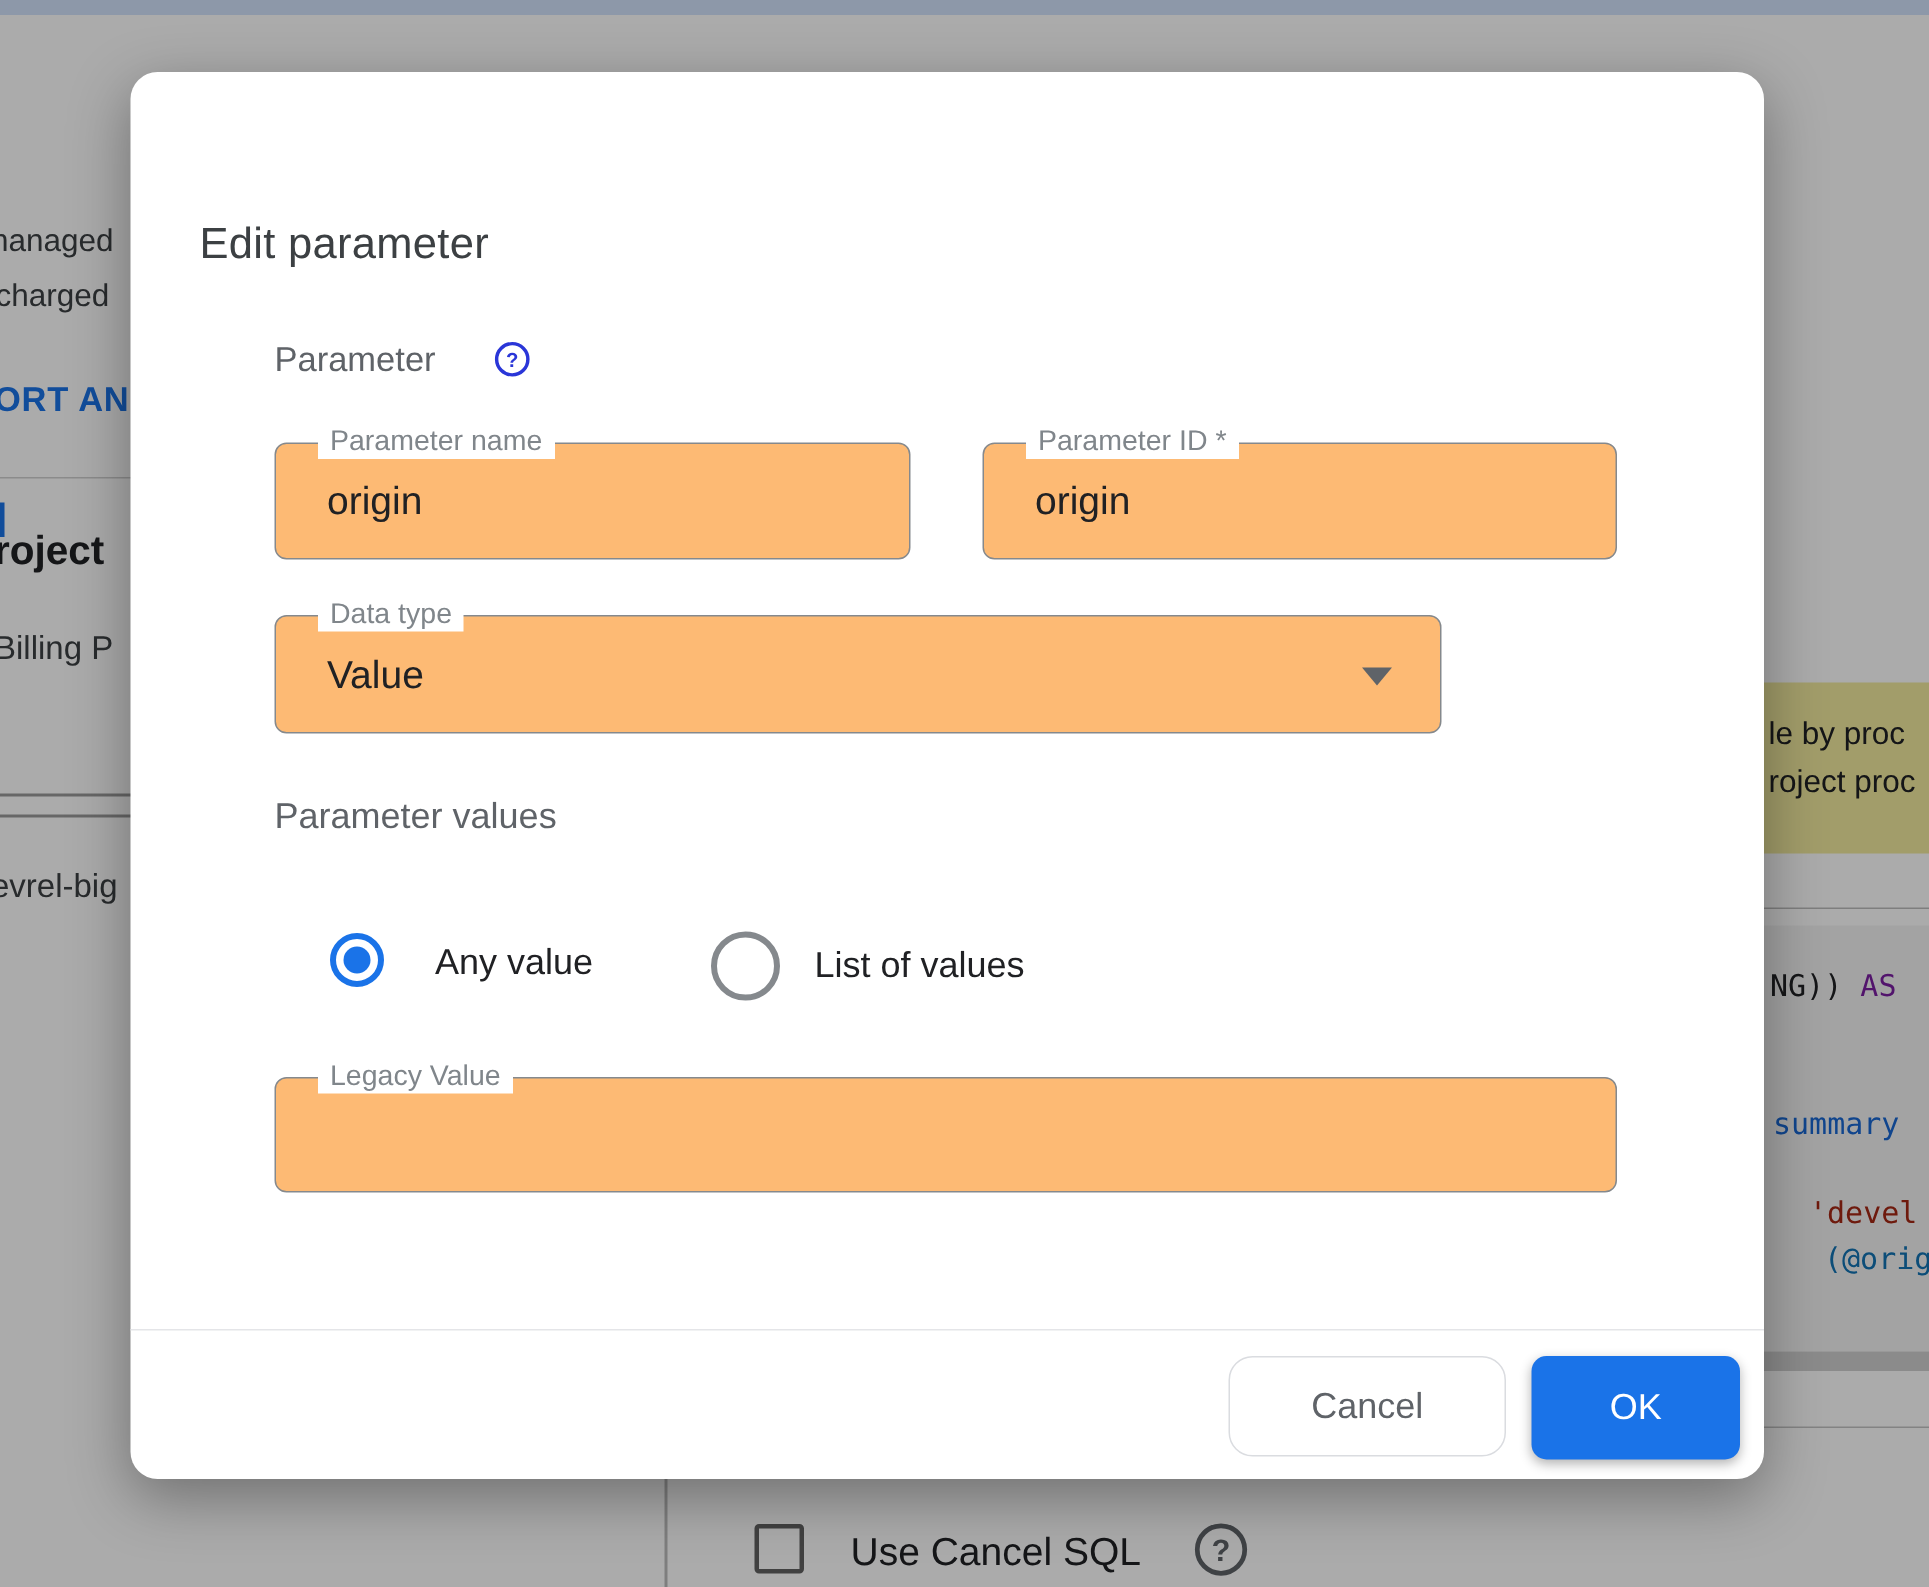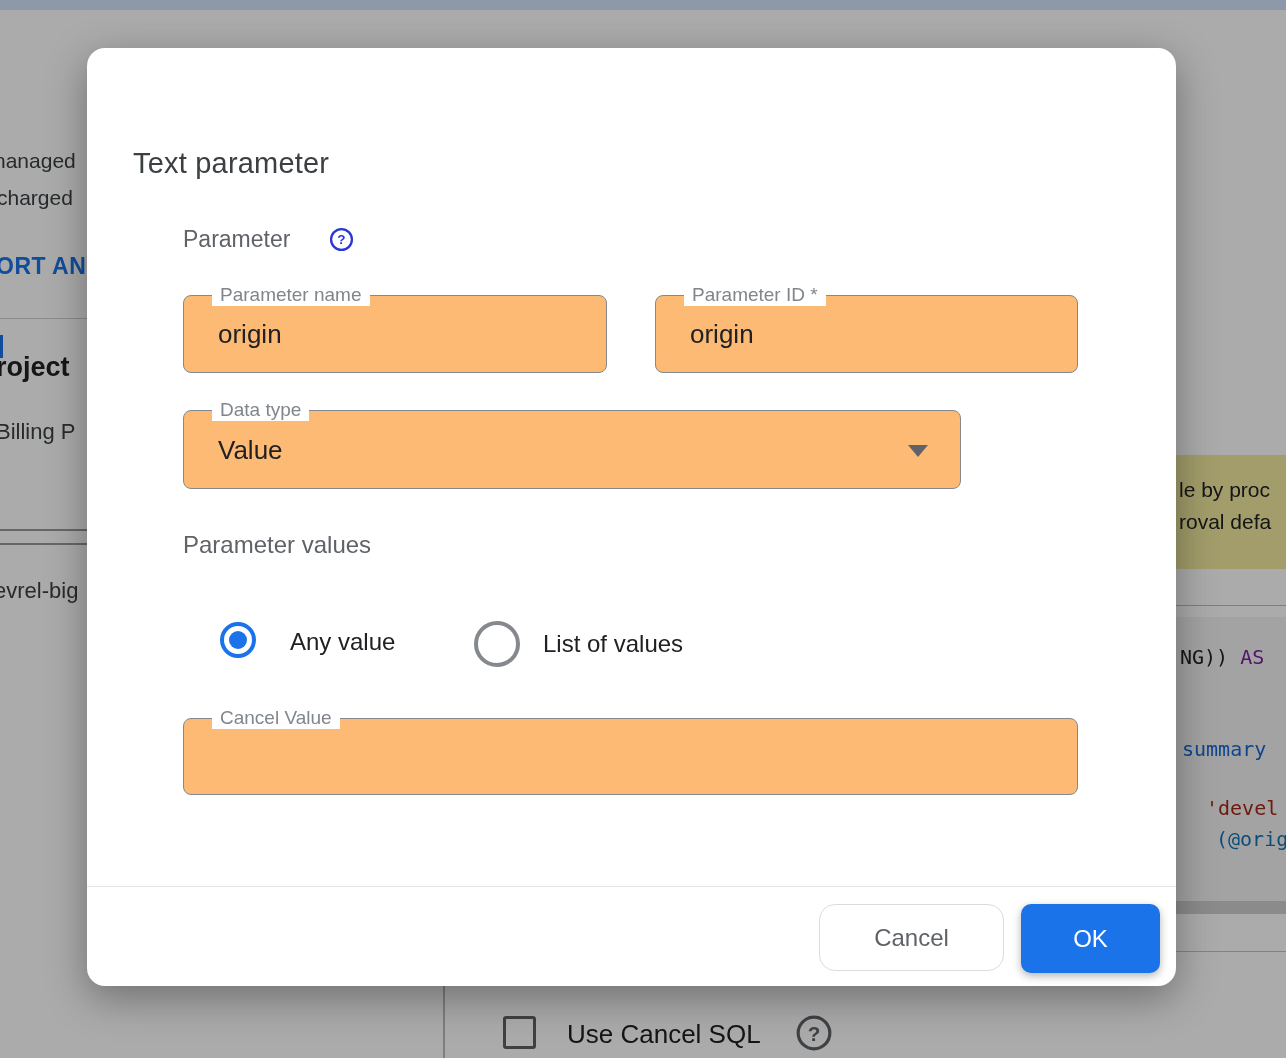--- a/index.html
+++ b/index.html
@@ -94,21 +94,21 @@
   <div class="blue-sliver abs"></div>
   <div class="hdiv d1"></div>
   <div class="bg-text t-heading">roject</div>
   <div class="bg-text t-billing">Billing P</div>
   <div class="hdiv d2"></div>
   <div class="hdiv d3"></div>
   <div class="bg-text t-projid">evrel-big</div>
 
   <div class="banner abs"></div>
   <div class="bg-text bn1">le by proc</div>
-  <div class="bg-text bn2">roval defa</div>
+  <div class="bg-text bn2">roject proc</div>
 
   <div class="hdiv d4"></div>
   <div class="code-panel abs"></div>
   <div class="bg-text code cl1"><span>NG)) </span><span class="kw">AS</span></div>
   <div class="bg-text code cl2 ident">summary</div>
   <div class="bg-text code cl3 str">'devel</div>
   <div class="bg-text code cl4 prm">(@origi</div>
   <div class="dark-strip abs"></div>
   <div class="hdiv d5"></div>
 
@@ -117,21 +117,21 @@
   <div class="bg-text legacy-label">Use Cancel SQL</div>
   <svg class="abs help-gray" viewBox="0 0 24 24">
     <circle cx="12" cy="12" r="10" fill="none" stroke="currentColor" stroke-width="2"></circle>
     <text x="12" y="16.8" text-anchor="middle" font-size="13" font-weight="bold" fill="currentColor" font-family="Liberation Sans, sans-serif">?</text>
   </svg>
 </div>
 
 <div class="scrim"></div>
 
 <div class="modal">
-  <div class="m-title">Text parameter</div>
+  <div class="m-title">Edit parameter</div>
 
   <div class="sec-label">Parameter</div>
   <svg class="help-blue" viewBox="0 0 24 24">
     <circle cx="12" cy="12" r="10" fill="none" stroke="currentColor" stroke-width="2.2"></circle>
     <text x="12" y="16.8" text-anchor="middle" font-size="13" font-weight="bold" fill="currentColor" font-family="Liberation Sans, sans-serif">?</text>
   </svg>
 
   <div class="fld f-name">
     <span class="flabel">Parameter name</span>
     <input class="fvalue" value="origin" style="">
@@ -151,20 +151,20 @@
   <div class="perm-label">Parameter values</div>
 
   <div class="radio-sel">
       <span class="dot"></span>
     </div>
   <div class="radio-label1">Any value</div>
   <div class="radio-unsel"></div>
   <div class="radio-label2">List of values</div>
 
   <div class="fld f-default">
-    <span class="flabel">Cancel Value</span>
+    <span class="flabel">Legacy Value</span>
     <input class="fvalue" value="" style="">
   </div>
 
   <div class="footer-div"></div>
   <button class="btn btn-cancel">Cancel</button>
   <button class="btn btn-ok">OK</button>
 </div>
 
 </body></html>

